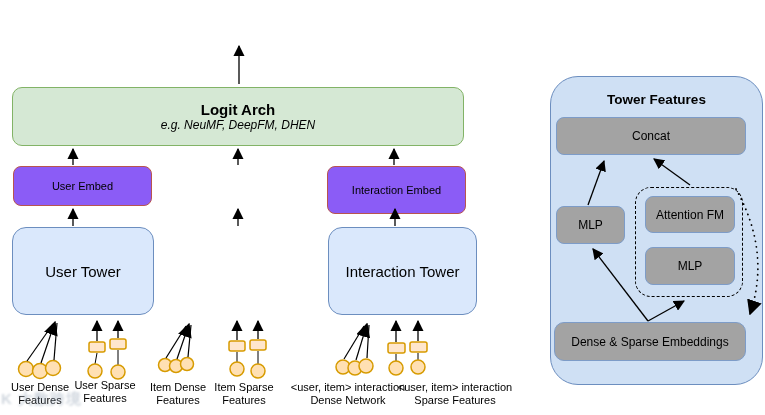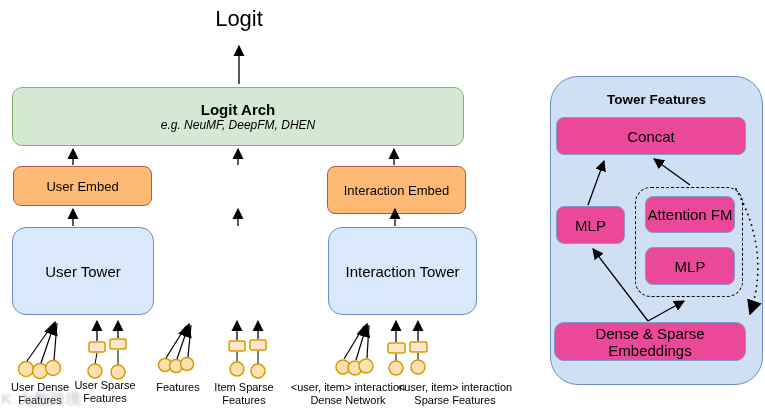--- a/index.html
+++ b/index.html
@@ -3,42 +3,41 @@
 <meta charset="utf-8">
 <style>
   html,body{margin:0;padding:0;background:#ffffff;}
   #canvas{
     position:relative;width:765px;height:415px;overflow:hidden;
     font-family:"Liberation Sans","DejaVu Sans",sans-serif;color:#000;background:#fff;
   }
   .box{position:absolute;box-sizing:border-box;display:flex;flex-direction:column;
        align-items:center;justify-content:center;text-align:center;}
   .green{background:#d5e8d4;border:1px solid #82b366;border-radius:10px;}
-  .red{background:#fdba74;border:1px solid #b85450;border-radius:8px;font-size:13px;}
+  .red{background:#8b5cf6;border:1px solid #b85450;border-radius:8px;font-size:11px;}
   .blue{background:#dae8fc;border:1px solid #6c8ebf;border-radius:14px;font-size:15px;}
   .panel{background:#cfe0f4;border:1px solid #6c8ebf;border-radius:28px;}
-  .inner{background:#ec4899;border:1px solid #7d9cc8;border-radius:8px;font-size:15px;align-items:center;}
+  .inner{background:#a3a3a3;border:1px solid #7d9cc8;border-radius:8px;font-size:12px;align-items:center;}
   .dashedgroup{background:transparent;border:1.4px dashed #000;border-radius:16px;}
   .oa-title{font-weight:bold;font-size:15px;line-height:17px;}
   .oa-sub{font-style:italic;font-size:12px;line-height:15px;}
   .logit{position:absolute;left:199px;top:5px;width:80px;text-align:center;
          font-size:22px;line-height:28px;}
   .tn-title{position:absolute;left:550px;top:92px;width:213px;text-align:center;
             font-weight:bold;font-size:13.5px;}
   .feat-label{position:absolute;width:130px;text-align:center;font-size:11px;line-height:13px;}
   #wires{position:absolute;left:0;top:0;pointer-events:none;}
   .watermark{position:absolute;left:1px;top:390px;width:110px;font-size:15px;font-weight:bold;
              color:#8d9db0;opacity:.4;filter:blur(1px);letter-spacing:1px;white-space:nowrap;}
 </style>
 </head>
 <body>
 
 <div id="canvas">
 
-  <div class="logit">Logit</div>
 
   <div class="box green" style="left:12px;top:87px;width:452px;height:59px;">
     <div class="oa-title">Logit Arch</div>
     <div class="oa-sub">e.g. NeuMF, DeepFM, DHEN</div>
   </div>
 
   <div class="box red" style="left:13px;top:166px;width:139px;height:40px;">
     <span>User Embed</span>
   </div>
   <div class="box red" style="left:327px;top:166px;width:139px;height:48px;">
@@ -54,20 +53,21 @@
 
   <div class="feat-label" style="left:-25px;top:381px;">
     <span style="display:block">User Dense</span>
     <span style="display:block">Features</span>
   </div>
   <div class="feat-label" style="left:40px;top:379px;">
     <span style="display:block">User Sparse</span>
     <span style="display:block">Features</span>
   </div>
   <div class="feat-label" style="left:113px;top:381px;">
+    <span style="display:block">Item Dense</span>
     <span style="display:block">Features</span>
   </div>
   <div class="feat-label" style="left:179px;top:381px;">
     <span style="display:block">Item Sparse</span>
     <span style="display:block">Features</span>
   </div>
   <div class="feat-label" style="left:283px;top:381px;">
     <span style="display:block">&lt;user, item&gt; interaction</span>
     <span style="display:block">Dense Network</span>
   </div>

